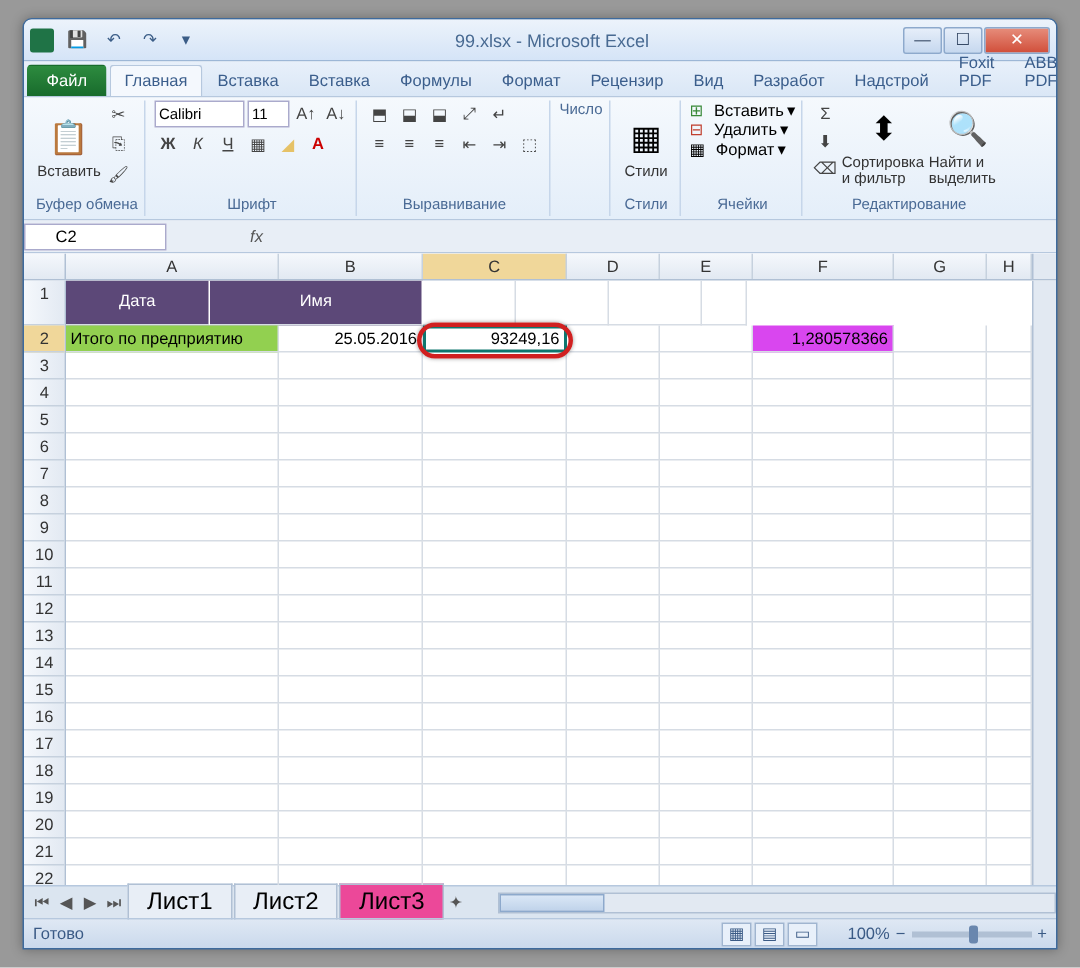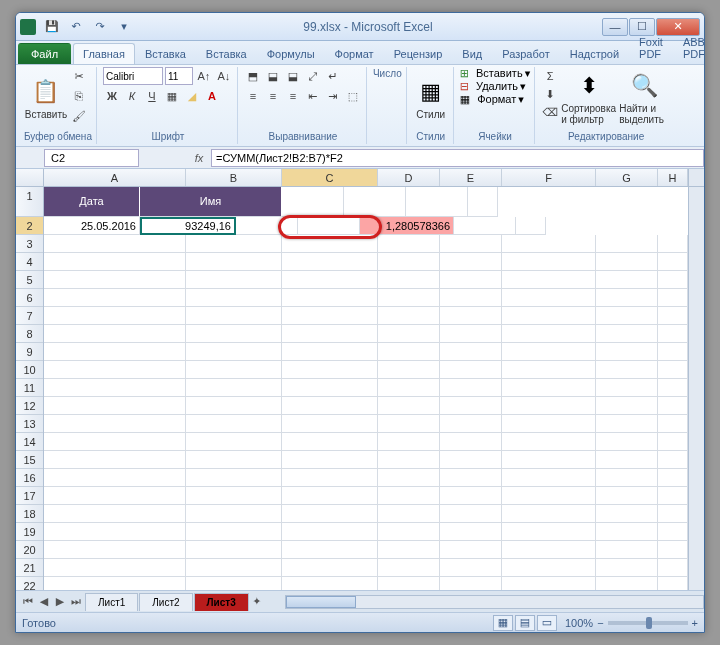--- a/index.html
+++ b/index.html
@@ -17,58 +17,58 @@
 .rtab{padding:4px 9px;color:#3b5e8c;font-size:11px;cursor:pointer;border:1px solid transparent;border-bottom:none}
 .rtab.file{background:linear-gradient(#2d8b3f,#186b2c);color:#fff;border-radius:3px 3px 0 0;padding:4px 12px;margin-right:2px}
 .rtab.active{background:#f4f8fd;border-color:#b6c8de;border-radius:3px 3px 0 0}
 .ribbon{height:82px;background:linear-gradient(#f5f9fd,#e4eef9);border-bottom:1px solid #b6c8de;display:flex;padding:2px 4px;gap:2px}
 .rgroup{display:flex;flex-direction:column;border-right:1px solid #c6d6ea;padding:0 4px 2px}
 .rgroup-content{flex:1;display:flex;align-items:flex-start;gap:2px}
 .rgroup-label{text-align:center;color:#4a6a95;font-size:10px;padding-top:1px}
 .big-btn{display:flex;flex-direction:column;align-items:center;justify-content:center;width:44px;height:62px;cursor:pointer}
 .big-btn .ico{width:30px;height:30px;display:flex;align-items:center;justify-content:center;font-size:22px}
 .big-btn .lbl{font-size:10px;color:#333;margin-top:2px}
-.small-row{display:flex;gap:2px;align-items:flex-start}
+.small-row{display:flex;gap:2px;align-items:flex-end}
 .small-btn{width:18px;height:18px;display:flex;align-items:center;justify-content:center;cursor:pointer;color:#444;border:1px solid transparent}
 .font-select{width:60px;height:18px;background:#fff;border:1px solid #aac;font-size:10px;padding:0 2px}
 .sz-select{width:28px;height:18px;background:#fff;border:1px solid #aac;font-size:10px;padding:0 2px}
 .vstack{display:flex;flex-direction:column;gap:2px}
 .num-select{width:70px;height:18px;background:#fff;border:1px solid #aac;font-size:10px;padding:0 2px}
 .formula-bar{height:22px;background:#e8eef6;border-bottom:1px solid #b6c8de;display:flex;align-items:center}
-.name-box{width:95px;height:18px;background:#fff;border:1px solid #aac;margin-left:28px;padding:0 6px;display:flex;align-items:center;font-size:11px}
+.name-box{width:95px;height:18px;background:#fff;border:1px solid #aac;padding:0 20px;display:flex;align-items:center;font-size:11px}
 .fx-btn{width:20px;height:18px;display:flex;align-items:center;justify-content:center;margin-left:50px;font-style:italic;color:#555}
 .formula-input{flex:1;height:18px;background:#fff;border:1px solid #aac;margin-left:2px;padding:0 4px;display:flex;align-items:center;font-size:11px}
 .grid-area{flex:1;display:flex;flex-direction:column;background:#fff;overflow:hidden}
 .col-headers{height:18px;display:flex;background:linear-gradient(#f5f8fc,#e2e9f2);border-bottom:1px solid #b0c0d4}
 .corner{width:28px;border-right:1px solid #b0c0d4}
 .col-h{text-align:center;line-height:18px;border-right:1px solid #c6d1de;color:#333;font-size:11px}
 .grid-body{flex:1;display:flex;overflow:hidden}
 .row-headers{width:28px;background:linear-gradient(90deg,#f5f8fc,#e2e9f2);border-right:1px solid #b0c0d4}
 .row-h{height:18px;text-align:center;line-height:18px;border-bottom:1px solid #c6d1de;color:#333;font-size:11px}
 .cells{position:relative;flex:1}
 .row{display:flex;height:18px}
 .row.header-row{height:30px}
 .cell{border-right:1px solid #d6dce4;border-bottom:1px solid #d6dce4;display:flex;align-items:center;padding:0 3px;font-size:11px;overflow:hidden}
 .hdr-cell{background:#5c4878;color:#fff;justify-content:center;text-align:center;border-right:1px solid #fff;line-height:1.1}
 .green-cell{background:#92d050}
-.yellow-cell{background:#fca5a5}
+.yellow-cell{background:#d946ef}
 .right-align{justify-content:flex-end}
 .center{justify-content:center}
 .highlight{position:absolute;border:3px solid #d02020;border-radius:12px;pointer-events:none;box-shadow:0 0 3px rgba(0,0,0,.4)}
 .sheet-tabs{height:22px;background:#dbe5f0;display:flex;align-items:center;border-top:1px solid #b6c8de;padding-left:4px}
 .st-nav{width:16px;height:16px;display:flex;align-items:center;justify-content:center;color:#555;cursor:pointer}
-.st-tab{padding:3px 12px;background:#e8eef6;border:1px solid #b0c0d4;border-bottom:none;margin-left:1px;font-size:10px;cursor:pointer}
-.st-tab.active{background:#b91c1c;font-weight:bold}
+.st-tab{padding:3px 12px;background:#e8eef6;border:1px solid #b0c0d4;border-bottom:none;margin-left:1px;font-size:16px;cursor:pointer}
+.st-tab.active{background:#ec4899;font-weight:normal}
 .hscroll{flex:1;margin-left:20px;display:flex;align-items:center}
 .hs-track{flex:1;height:14px;background:#e2e9f2;border:1px solid #b0c0d4;position:relative}
 .hs-thumb{position:absolute;left:0;width:70px;height:12px;background:linear-gradient(#dae7f6,#c0d3ea);border:1px solid #8da9cc}
 .status-bar{height:20px;background:linear-gradient(#dfe8f4,#cad9ec);border-top:1px solid #b6c8de;display:flex;align-items:center;padding:0 6px;color:#3a5a85;font-size:10px}
 .status-bar .sp{flex:1}
 .view-btn{width:20px;height:16px;border:1px solid #a0b5d0;margin-left:2px;background:#e8f0fa;display:flex;align-items:center;justify-content:center}
-.zoom{margin-left:8px;display:flex;align-items:center;gap:4px}
+.zoom{margin-left:20px;display:flex;align-items:center;gap:4px}
 .zoom-track{width:80px;height:4px;background:#b0c0d4;position:relative}
 .zoom-thumb{position:absolute;left:38px;top:-4px;width:6px;height:12px;background:#6a87ae;border-radius:2px}
 .wA{width:142px}.wB{width:96px}.wC{width:96px}.wD{width:62px}.wE{width:62px}.wF{width:94px}.wG{width:62px}.wH{width:30px}
 .vscroll{width:16px;background:#e2e9f2;border-left:1px solid #b0c0d4}
 </style>
 </head>
 <body>
 
 <div class="window">
 
@@ -208,21 +208,20 @@
         <div class="lbl">Найти и выделить</div>
       </div>
     </div>
     <div class="rgroup-label">Редактирование</div>
   </div>
 </div>
 
 <div class="formula-bar">
   <div class="name-box">C2</div>
   <div class="fx-btn">fx</div>
-  <div class="formula-input">=СУММ(Лист2!B2:B7)*F2</div>
 </div>
 
 <div class="grid-area">
   <div class="col-headers">
     <div class="corner"></div>
     <div class="col-h wA">A</div>
     <div class="col-h wB">B</div>
     <div class="col-h wC" style="background:#f0d79a">C</div>
     <div class="col-h wD">D</div>
     <div class="col-h wE">E</div>
@@ -259,20 +258,21 @@
     <div class="cells">
       <div class="row header-row">
         <div class="cell hdr-cell wB">Дата</div>
         <div class="cell hdr-cell wA">Имя</div>
         <div class="cell wD"></div>
         <div class="cell wE"></div>
         <div class="cell wG"></div>
         <div class="cell wH"></div>
       </div>
       <div class="row">
+        <div class="cell green-cell wA">Итого по предприятию</div>
         <div class="cell right-align wB">25.05.2016</div>
         <div class="cell right-align wC" style="border:2px solid #0f766e">93249,16</div>
         <div class="cell wD"></div>
         <div class="cell wE"></div>
         <div class="cell yellow-cell right-align wF">1,280578366</div>
         <div class="cell wG"></div>
         <div class="cell wH"></div>
       </div>
       <div id="emptyrows">
             <div class="row">

